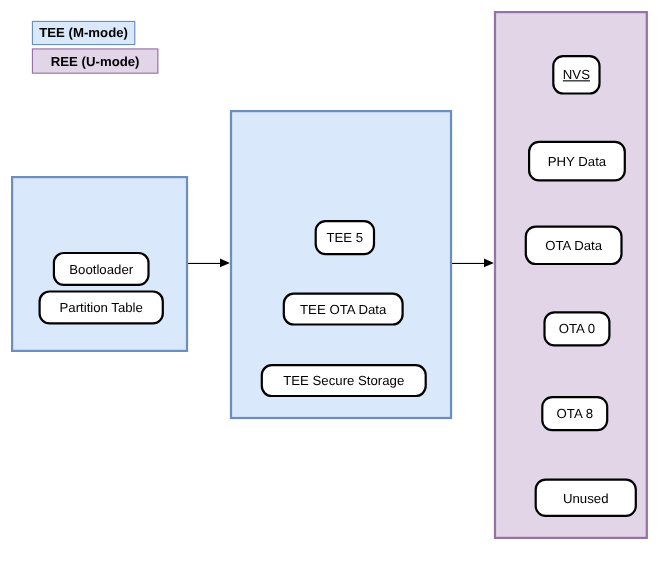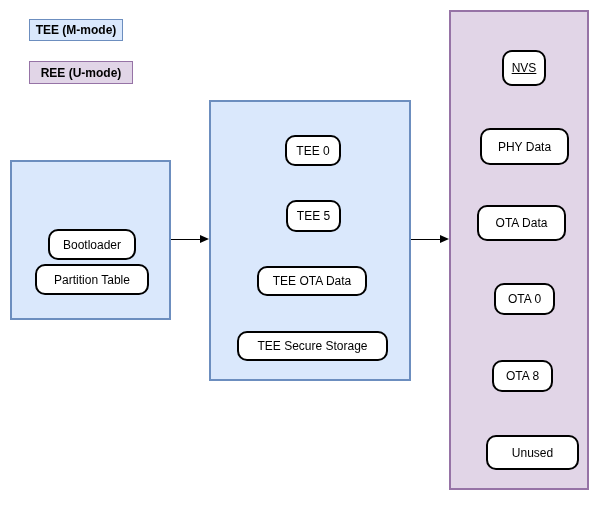--- a/index.html
+++ b/index.html
@@ -94,31 +94,30 @@
   }
 </style>
 </head>
 <body>
 
 <div class="canvas">
 
   <div class="legend-box mode-tee" style="left:29px; top:19px; width:94px; height:22px;">
     <span>TEE (M-mode)</span>
   </div>
-  <div class="legend-box mode-ree" style="left:29px; top:61px; width:104px; height:23px;">
+  <div class="legend-box mode-ree" style="left:29px; top:44px; width:115px; height:23px;">
     <span>REE (U-mode)</span>
   </div>
 
   <div class="region mode-tee" style="left:10px; top:160px; width:161px; height:160px;">
     <div class="node" style="left:36px; top:35px; width:88px; height:31px;margin-top:32px;">Bootloader</div>
     <div class="node" style="left:23px; top:102px; width:114px; height:31px;">Partition Table</div>
   </div>
 
   <div class="region mode-tee" style="left:209px; top:100px; width:202px; height:281px;">
-    <div class="node" style="left:74px; top:33px; width:56px; height:31px;">TEE 0</div>
     <div class="node" style="left:75px; top:98px; width:55px; height:32px;">TEE 5</div>
     <div class="node" style="left:46px; top:164px; width:110px; height:30px;">TEE OTA Data</div>
     <div class="node" style="left:26px; top:229px; width:151px; height:30px;">TEE Secure Storage</div>
   </div>
 
   <div class="region mode-ree" style="left:449px; top:10px; width:140px; height:480px;">
     <div class="node" style="left:51px; top:38px; width:44px; height:36px;text-decoration:underline;">NVS</div>
     <div class="node" style="left:29px; top:116px; width:89px; height:37px;">PHY Data</div>
     <div class="node" style="left:26px; top:193px; width:89px; height:36px;">OTA Data</div>
     <div class="node" style="left:43px; top:271px; width:61px; height:32px;">OTA 0</div>

